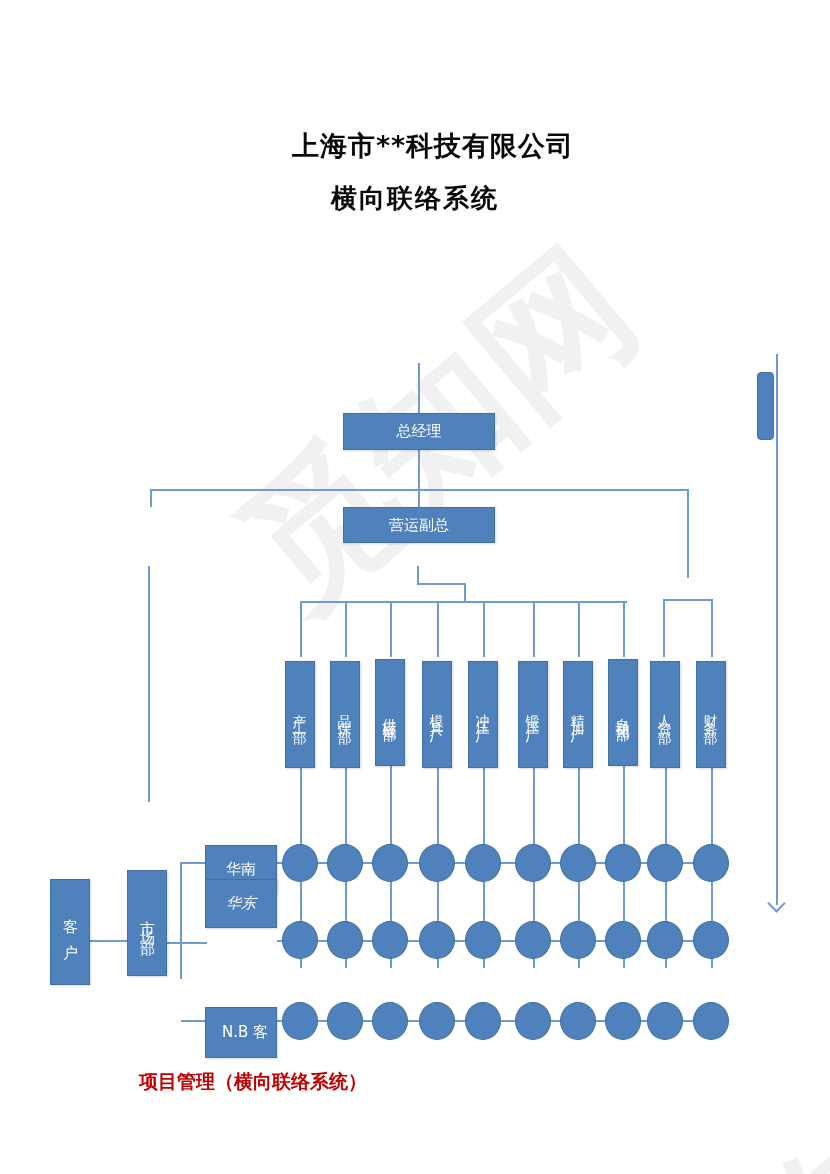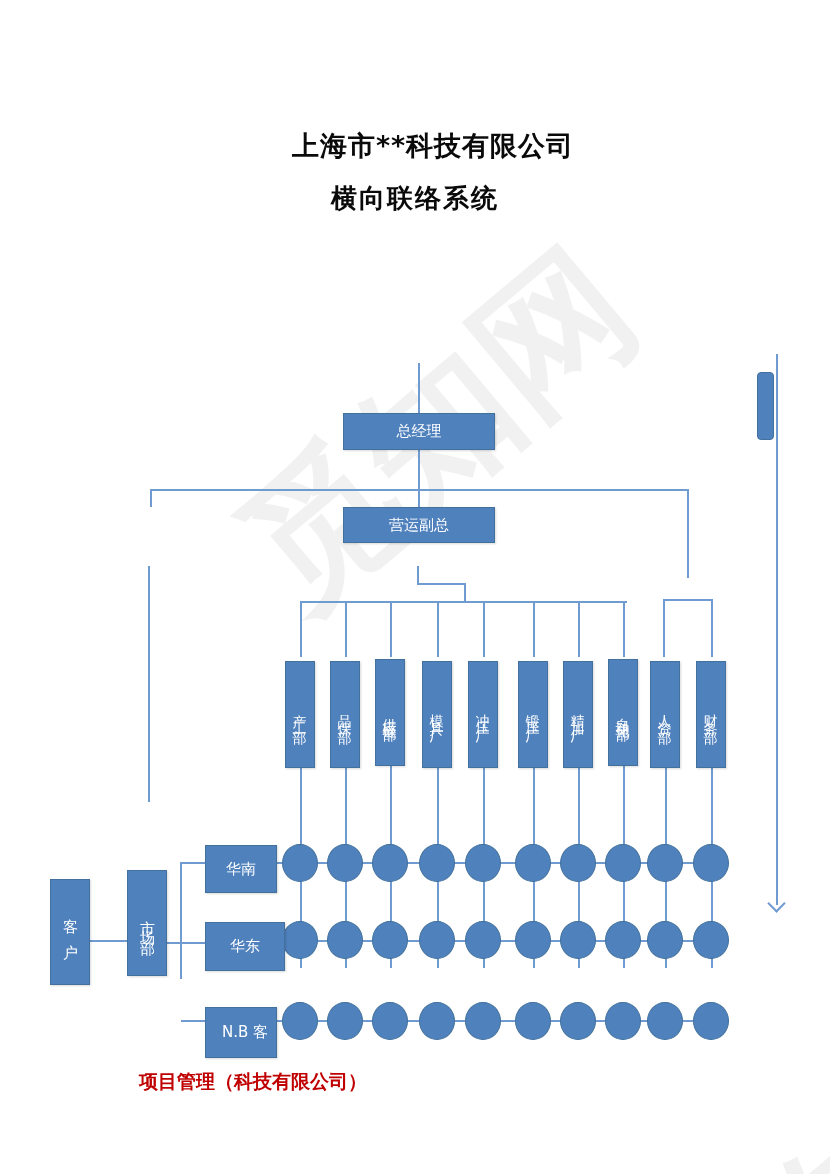--- a/index.html
+++ b/index.html
@@ -142,20 +142,20 @@
   <div class="box vbox d3" style="left:518px; top:657px; width:30px; height:107px;">锻压厂</div>
   <div class="box vbox d3" style="left:563px; top:657px; width:30px; height:107px;">精加厂</div>
   <div class="box vbox d4" style="left:608px; top:657px; width:30px; height:107px;">自动化部</div>
   <div class="box vbox d3" style="left:650px; top:657px; width:30px; height:107px;">人资部</div>
   <div class="box vbox d3" style="left:696px; top:657px; width:30px; height:107px;">财务部</div>
 
   <div class="box spread2" style="left:50px;  top:866px; width:40px; height:106px;">客户</div>
   <div class="box spread3" style="left:127px; top:865px; width:40px; height:106px;">市场部</div>
 
   <div class="box" style="left:205px; top:845px;  width:72px; height:48px;">华南</div>
-  <div class="box" style="left:205px; top:922px;  width:80px; height:49px;">华东</div>
+  <div class="box" style="left:205px; top:879px;  width:72px; height:49px;font-style:italic;">华东</div>
   <div class="box" style="left:205px; top:1007px; width:72px; height:51px;padding-left:8px;">N.B 客</div>
 
   <div class="sideshape"></div>
 
-  <div class="note">项目管理（科技有限公司）</div>
+  <div class="note">项目管理（横向联络系统）</div>
 
 </div>
 
 </body></html>

